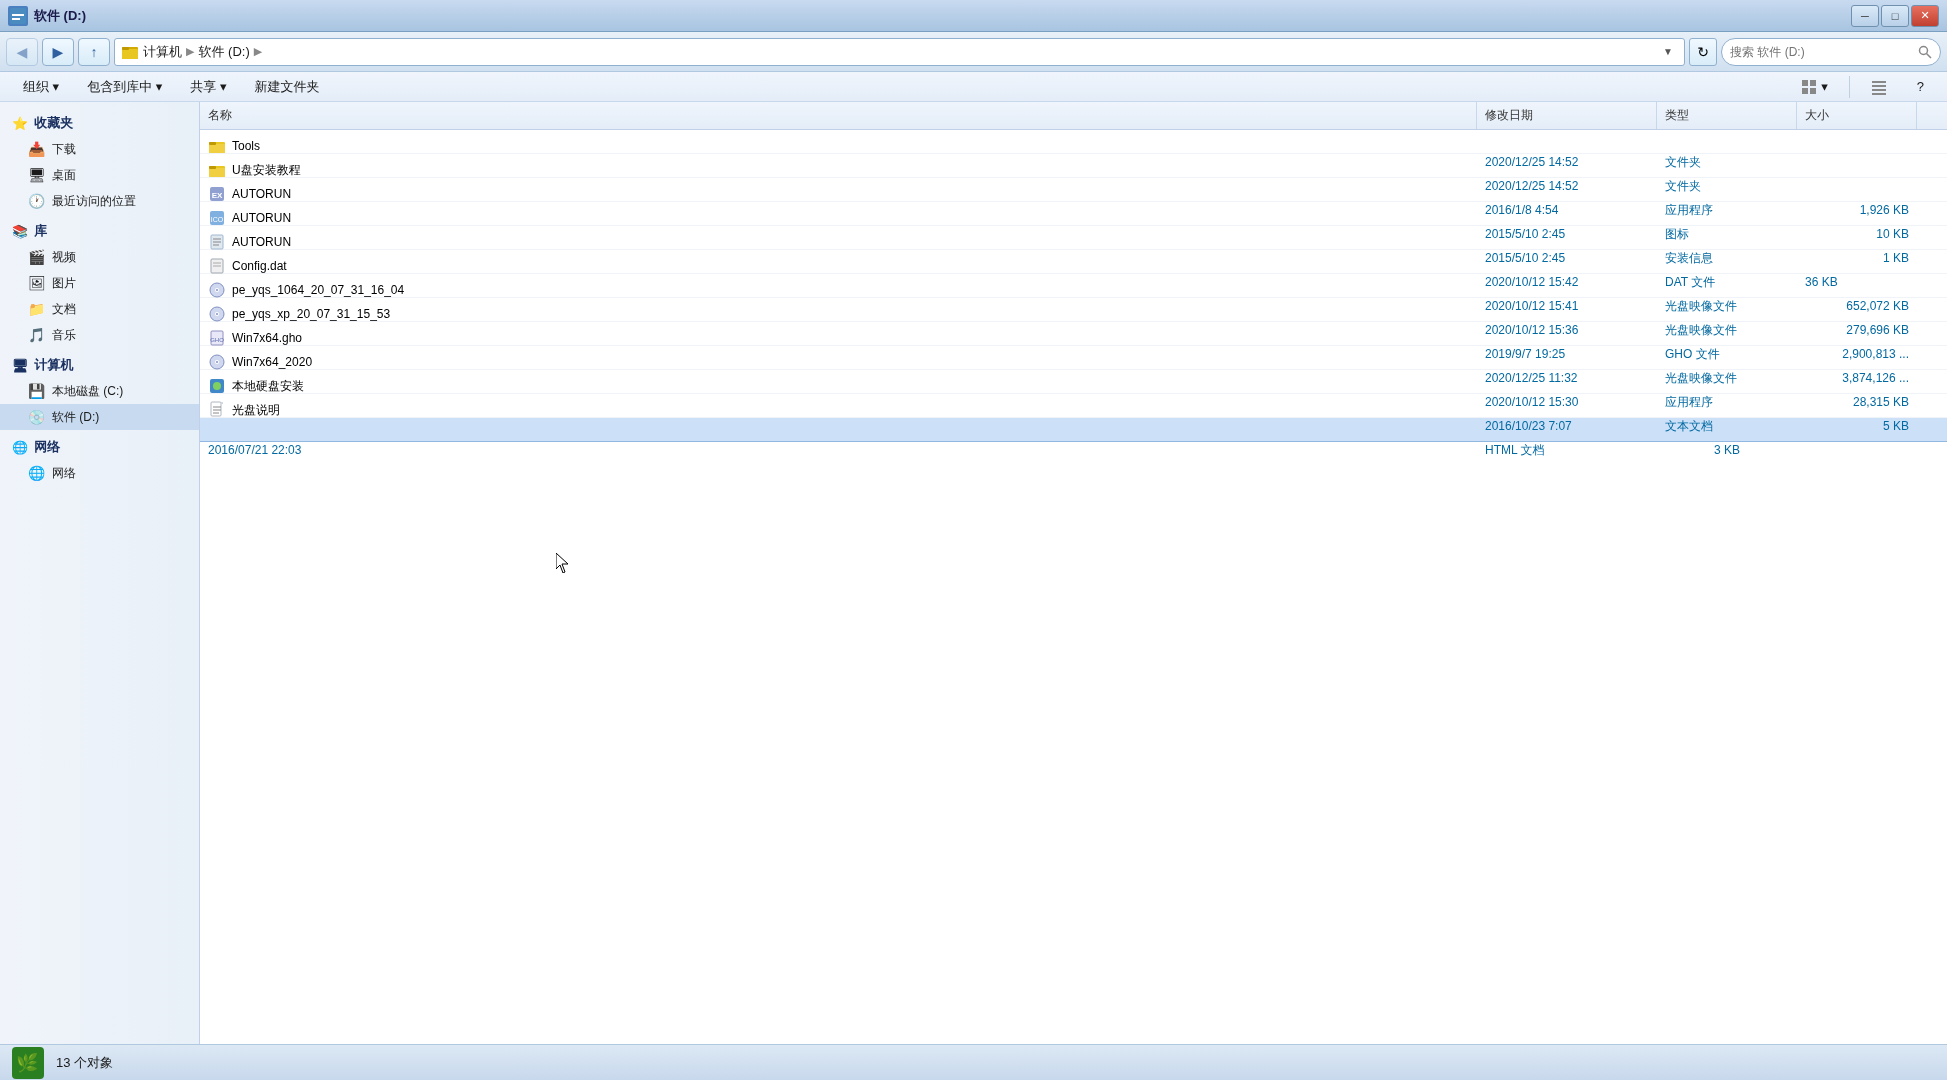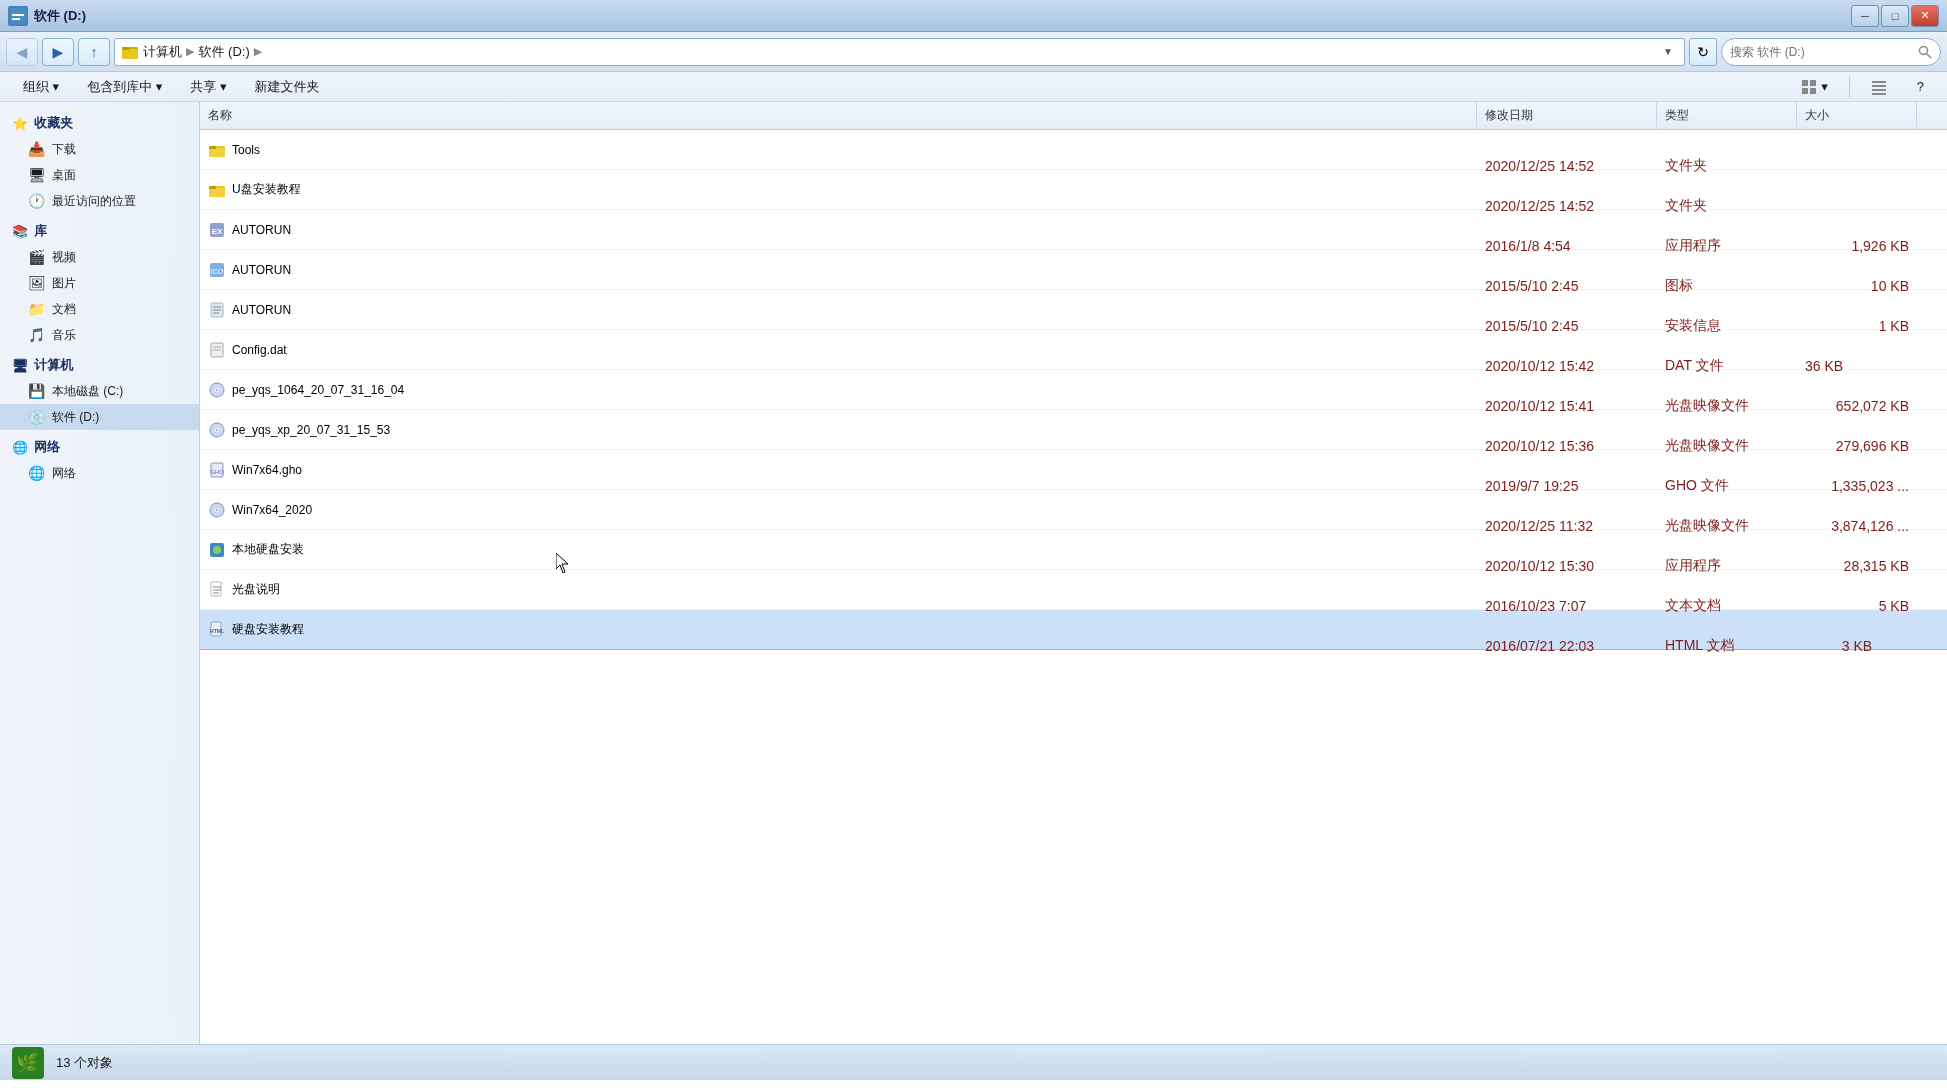--- a/index.html
+++ b/index.html
@@ -258,36 +258,36 @@
       user-select: none;
     }
     .col-header:last-child { border-right: none; }
     .file-list {
       flex: 1;
       overflow-y: auto;
     }
     .file-row {
       display: grid;
       grid-template-columns: 1fr 180px 140px 120px 30px;
-      height: 40px;
+      height: 24px;
       align-items: center;
       border-bottom: 1px solid #f0f4f8;
       cursor: pointer;
     }
     .file-row.selected {
       background: #cce0f8;
       border-bottom: 1px solid #90b8e0;
     }
     .file-row.selected .file-name-cell {
       color: #000;
     }
     .file-cell {
       padding: 0 8px;
-      font-size: 14px;
-      color: #7f1d1d;
+      font-size: 12px;
+      color: #0369a1;
       white-space: nowrap;
       overflow: hidden;
       text-overflow: ellipsis;
       margin-top: 32px;
     }
     .file-name-cell {
       display: flex;
       align-items: center;
       gap: 6px;
       padding: 0 8px;
@@ -644,21 +644,21 @@
               <svg width="18" height="18" viewBox="0 0 18 18">
                 <rect x="3" y="2" width="12" height="14" rx="1" fill="#e8e8f8"></rect>
                 <rect x="3" y="2" width="12" height="14" rx="1" fill="none" stroke="#9090c0" stroke-width="1"></rect>
                 <text x="9" y="13" text-anchor="middle" font-size="6" fill="#6070b0">GHO</text>
               </svg>
             </div>
       <span>Win7x64.gho</span>
     </div>
     <div class="file-cell">2019/9/7 19:25</div>
     <div class="file-cell">GHO 文件</div>
-    <div class="file-cell" style="text-align:right">1,335,023 ...</div>
+    <div class="file-cell" style="text-align:right">2,900,813 ...</div>
     <div class="file-cell"></div>
   </div>
         <div class="file-row">
     <div class="file-name-cell">
       <div class="file-icon">
               <svg width="18" height="18" viewBox="0 0 18 18">
                 <circle cx="9" cy="9" r="7" fill="#d0d8f0" stroke="#8090c0" stroke-width="1"></circle>
                 <circle cx="9" cy="9" r="2" fill="white"></circle>
                 <circle cx="9" cy="9" r="1" fill="#8090c0"></circle>
               </svg>
@@ -698,29 +698,20 @@
               </svg>
             </div>
       <span>光盘说明</span>
     </div>
     <div class="file-cell">2016/10/23 7:07</div>
     <div class="file-cell">文本文档</div>
     <div class="file-cell" style="text-align:right">5 KB</div>
     <div class="file-cell"></div>
   </div>
         <div class="file-row selected">
-    <div class="file-name-cell">
-      <div class="file-icon">
-              <svg width="18" height="18" viewBox="0 0 18 18">
-                <rect x="3" y="1" width="10" height="14" rx="1" fill="#e8f0f8" stroke="#80a8d0" stroke-width="1"></rect>
-                <text x="9" y="12" text-anchor="middle" font-size="5" fill="#4060a0" font-weight="bold">HTML</text>
-              </svg>
-            </div>
-      <span>硬盘安装教程</span>
-    </div>
     <div class="file-cell">2016/07/21 22:03</div>
     <div class="file-cell">HTML 文档</div>
     <div class="file-cell" style="text-align:center">3 KB</div>
     <div class="file-cell"></div>
   </div>
       </div>
   </div>
 </div>
 
 <div class="statusbar">

